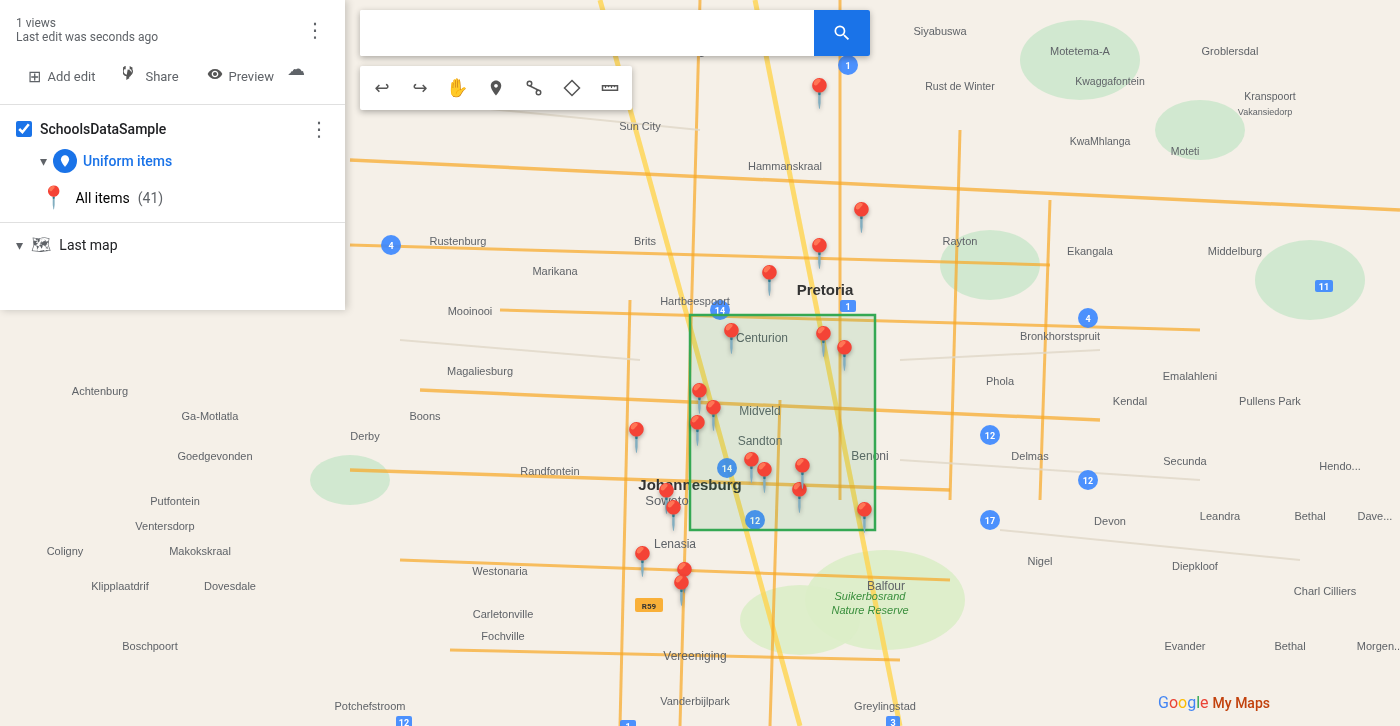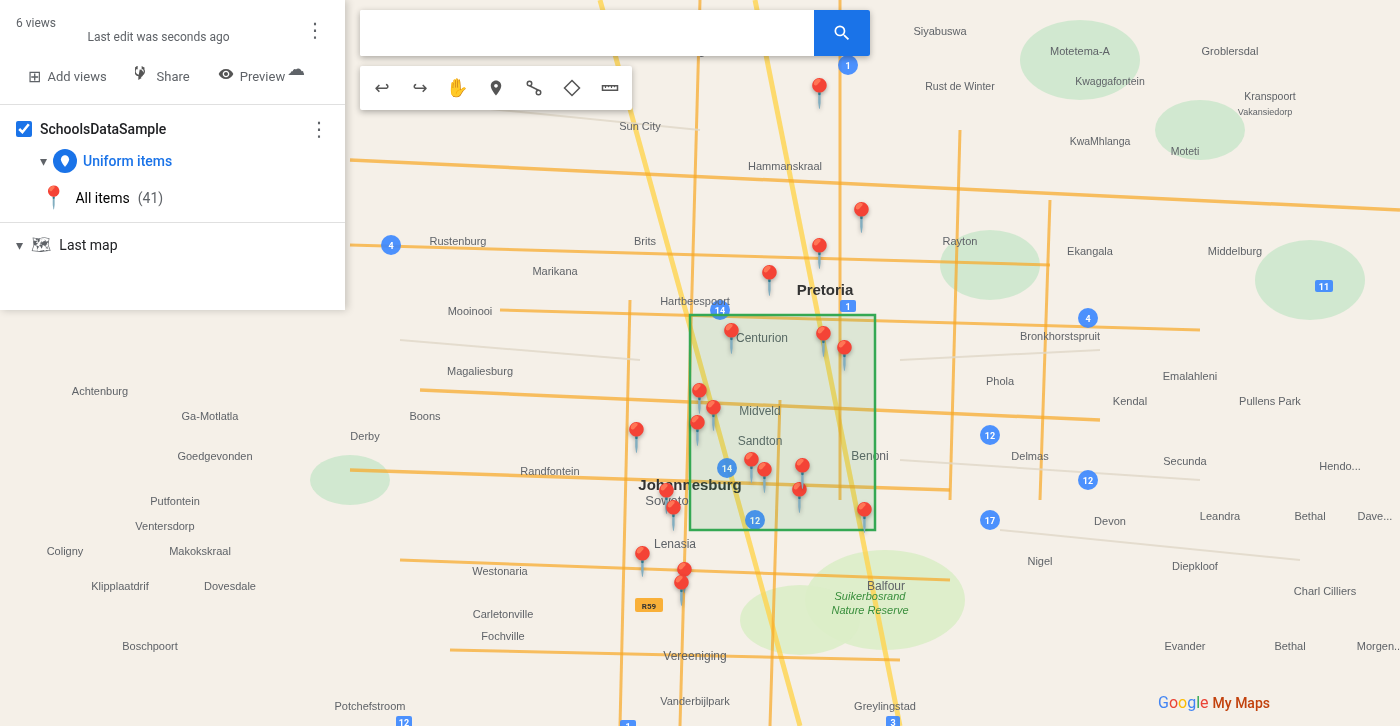--- a/index.html
+++ b/index.html
@@ -106,21 +106,20 @@
       color: #202124;
       margin-bottom: 4px;
     }
     #map-views {
       font-size: 12px;
       color: #5f6368;
     }
     #map-last-edit {
       font-size: 12px;
       color: #5f6368;
-      text-align: center;
     }
     #more-menu-btn {
       background: none;
       border: none;
       cursor: pointer;
       padding: 4px;
       color: #5f6368;
       font-size: 20px;
       line-height: 1;
     }
@@ -522,32 +521,32 @@
     <span>
       <span class="g-blue">G</span><span class="g-red">o</span><span class="g-yellow">o</span><span class="g-blue">g</span><span class="g-green">l</span><span class="g-red">e</span>
     </span>
     <span id="my-maps-label">My Maps</span>
   </div>
 </div>
 
 <div id="left-panel">
   <div id="panel-header">
     <div id="map-title-section">
-      <div id="map-views">6 views</div>
+      <div id="map-views">1 views</div>
       <div id="map-last-edit">Last edit was seconds ago</div>
     </div>
     <button id="more-menu-btn">⋮</button>
   </div>
 
   <div id="cloud-icon">☁</div>
 
   <div id="action-buttons">
     <button class="action-btn">
       <span class="btn-icon">⊞</span>
-      <span>Add views</span>
+      <span>Add edit</span>
     </button>
     <button class="action-btn">
       <span class="btn-icon">
         <svg width="16" height="16" viewBox="0 0 24 24">
           <path d="M15 8c0-1.42-.5-2.73-1.33-3.76L15 3l-5-3v6l1.48-1.48C12.43 5.27 13 6.57 13 8c0 2.69-2.02 4.9-4.63 5.2L9 15.17C12.39 14.83 15 11.99 15 8zM7 5.17L5.63 13.2C3.02 12.9 1 10.69 1 8c0-1.43.57-2.73 1.52-3.68L4 5.17V-.83L-1 3l1.33 1.24C-.5 5.27-1 6.58-1 8c0 3.99 2.61 6.83 6 7.17V21l5-3-1.33-1.24A5.991 5.991 0 007 5.17z" fill="#555"></path>
         </svg>
       </span>
       <span>Share</span>
     </button>
     <button class="action-btn">

